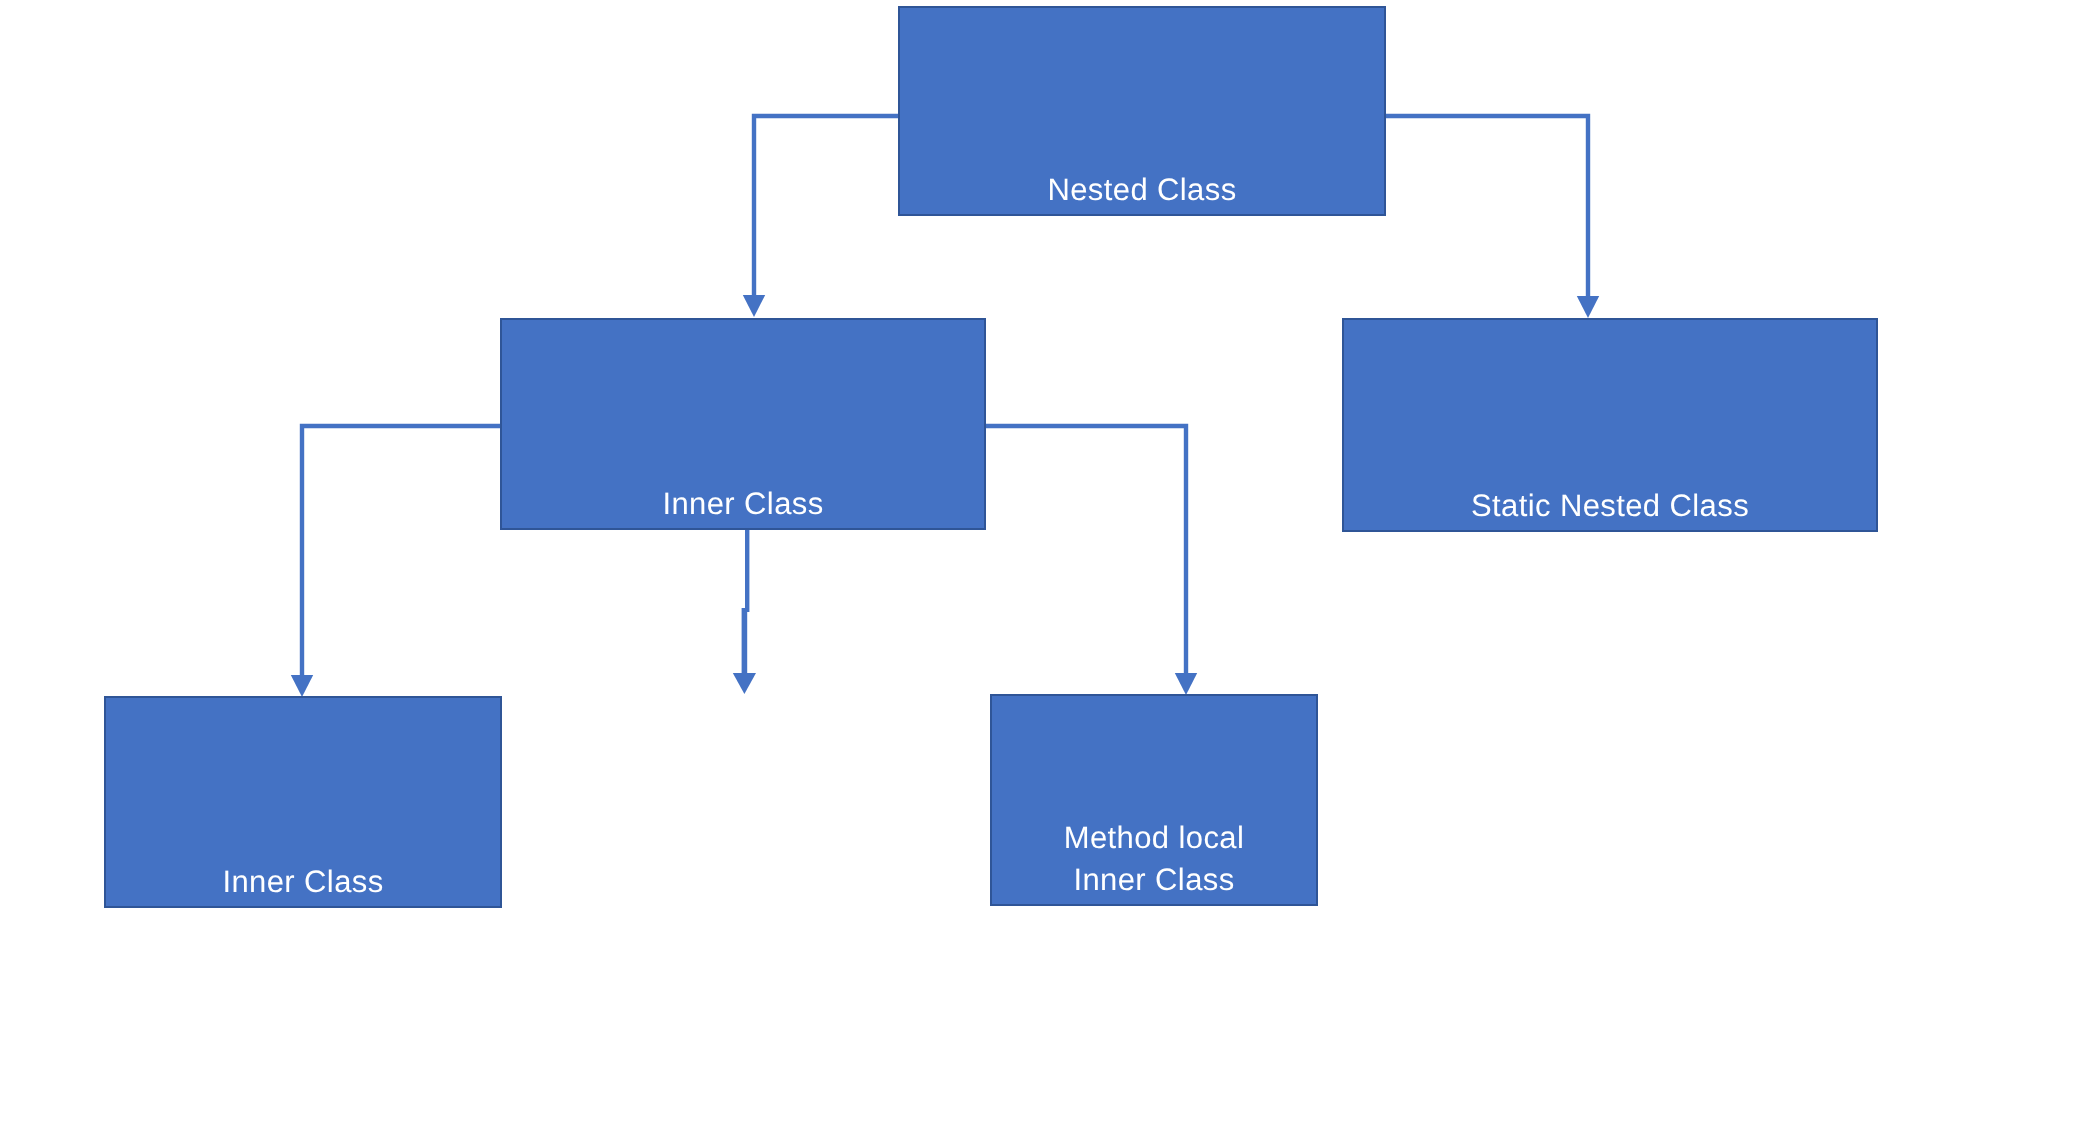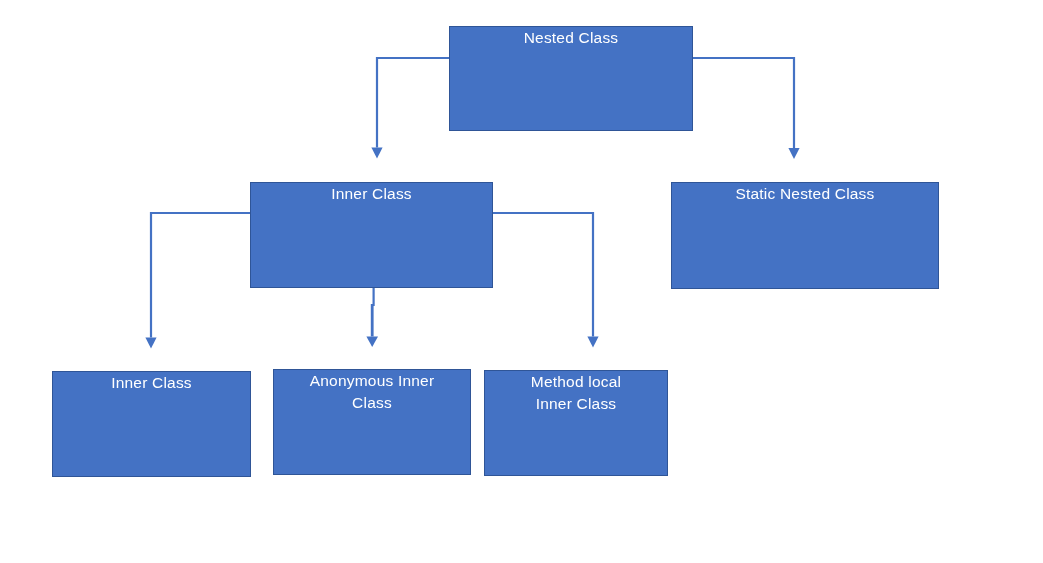--- a/index.html
+++ b/index.html
@@ -37,34 +37,33 @@
     fill: var(--connector, #4472C4);
     stroke: none;
   }
   .node {
     position: absolute;
     box-sizing: border-box;
     background: var(--node-fill, #4472C4);
     border: 1.4px solid var(--node-border, #2F5597);
     color: var(--node-text, #ffffff);
     display: flex;
-    align-items: flex-start;
+    align-items: flex-end;
     justify-content: center;
     text-align: center;
     font-size: 15.5px;
     line-height: 1.4;
     letter-spacing: 0.2px;
-    margin-top: 23px;
   }
   .node-root          { left: 449px; top:   3px; width: 244px; height: 105px; padding: 0 30px; }
   .node-inner         { left: 250px; top: 159px; width: 243px; height: 106px; padding: 0 30px; }
   .node-static-nested { left: 671px; top: 159px; width: 268px; height: 107px; padding: 0 22px; }
   .node-inner-child   { left:  52px; top: 348px; width: 199px; height: 106px; padding: 0 30px; }
   .node-anonymous     { left: 273px; top: 346px; width: 198px; height: 106px; padding: 0 34px; }
-  .node-method-local  { left: 484px; top: 347px; width: 184px; height: 106px; padding: 0 35px; }
+  .node-method-local  { left: 495px; top: 347px; width: 164px; height: 106px; padding: 0 35px; }
 </style>
 </head>
 <body>
 
 <div class="canvas">
 
   <svg class="edges-svg" viewBox="0 0 1043 563" xmlns="http://www.w3.org/2000/svg">
 
     <g>
       <path class="edge-line" d="M449,58 H377 V147.5"></path>
@@ -102,21 +101,18 @@
   </div>
 
   <div class="node node-static-nested">
     <span>Static Nested Class</span>
   </div>
 
   <div class="node node-inner-child">
     <span>Inner Class</span>
   </div>
 
-  <div class="node node-anonymous">
-    <span>Anonymous Inner Class</span>
-  </div>
 
   <div class="node node-method-local">
     <span>Method local Inner Class</span>
   </div>
 
 </div>
 
 </body></html>

